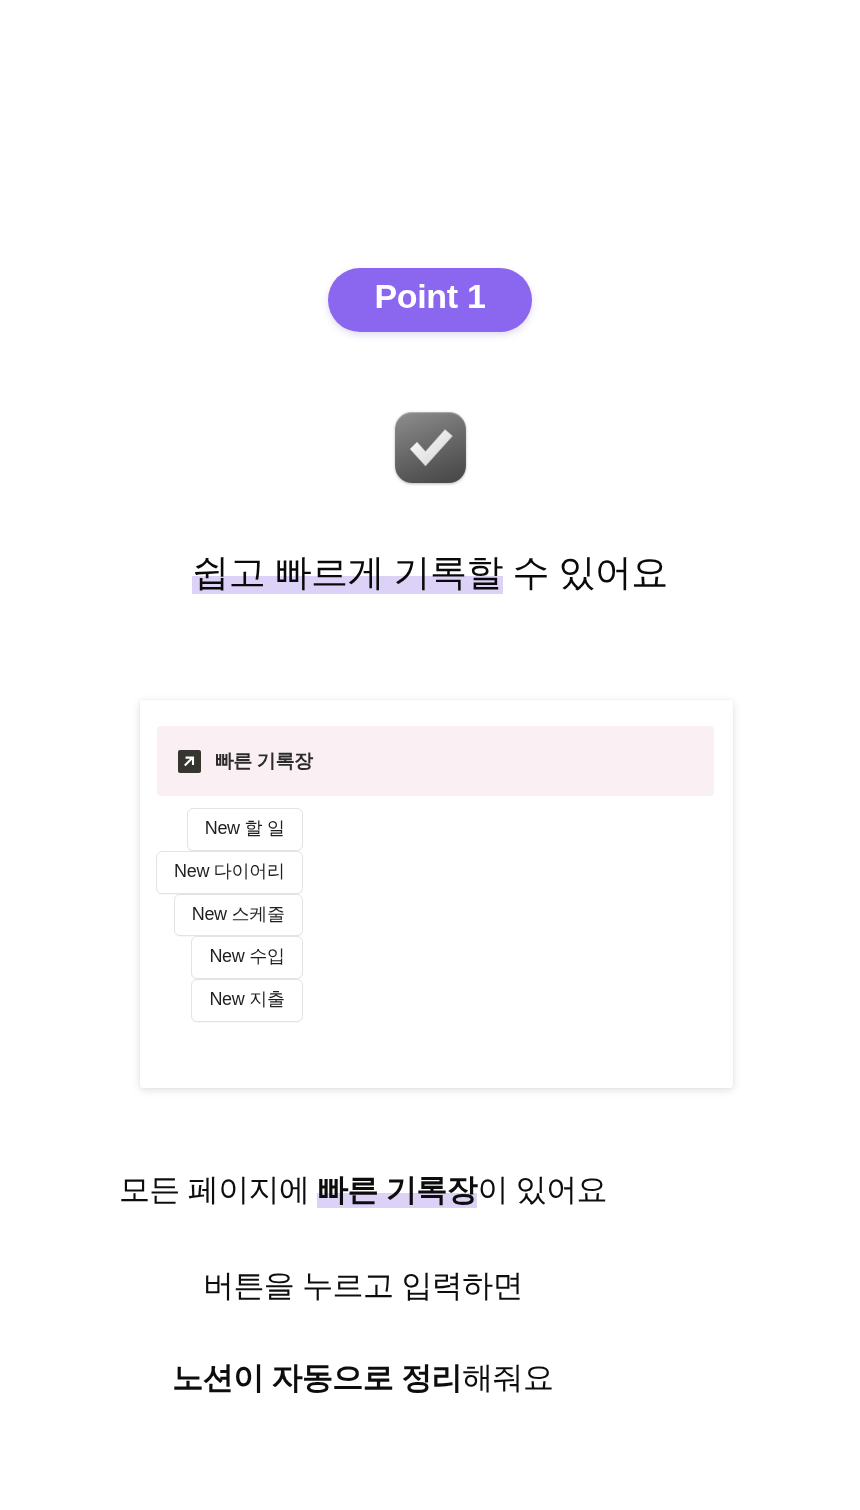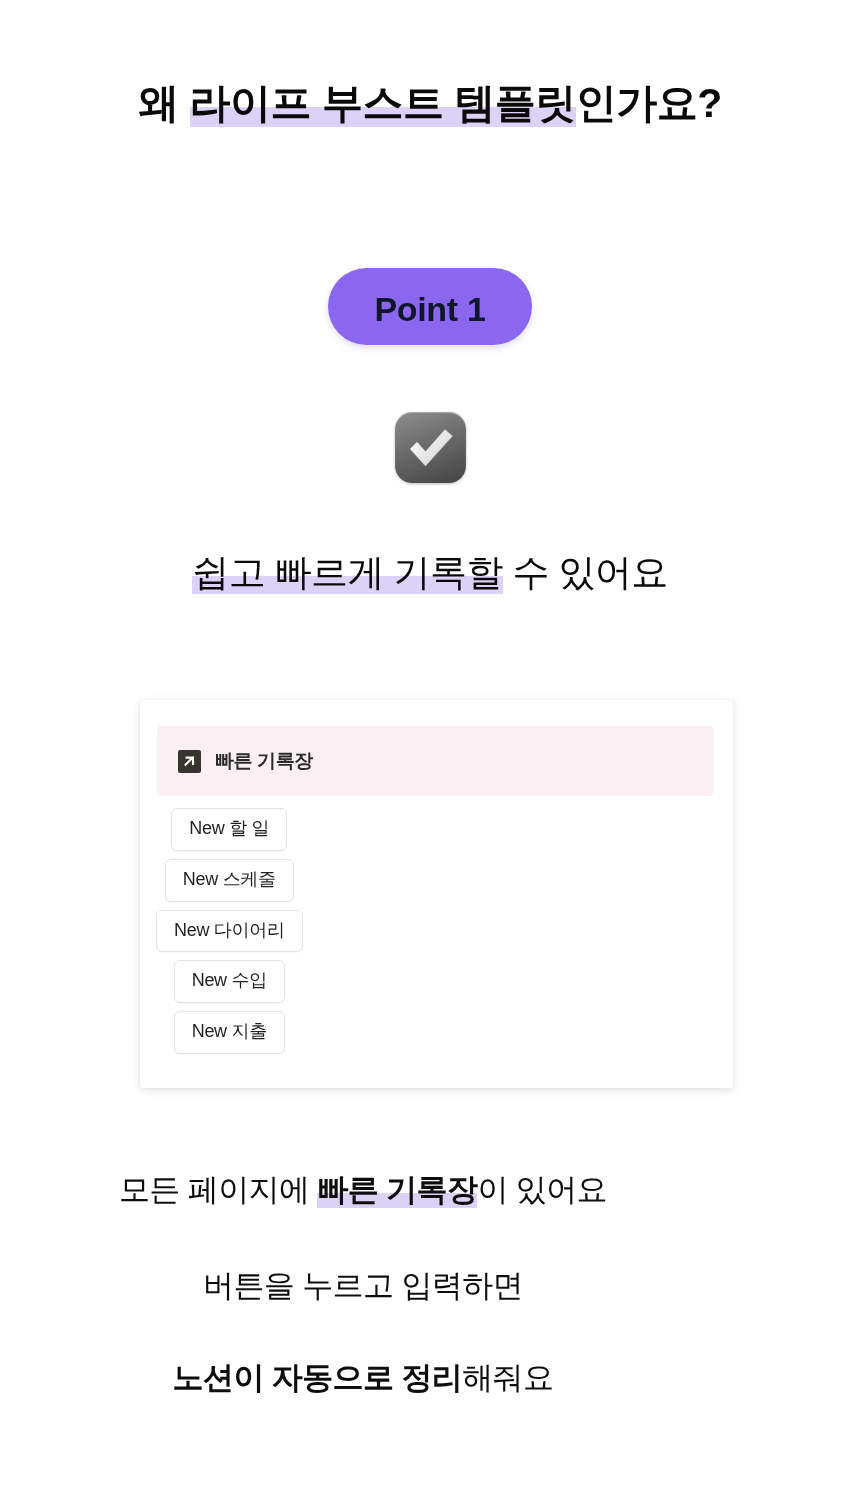--- a/index.html
+++ b/index.html
@@ -46,26 +46,26 @@
   .badge-wrap {
     position: absolute;
     top: 268px;
     left: 0;
     width: 860px;
     display: flex;
     justify-content: center;
   }
   .badge {
     background: #8B67EF;
-    color: #0f172a;
+    color: #ffffff;
     font-size: 34px;
     font-weight: bold;
     letter-spacing: -0.3px;
     border-radius: 40px;
-    padding: 24px 46px 19px 46px;
+    padding: 11px 46px 19px 46px;
     line-height: 1;
     box-shadow: 0 3px 7px rgba(90,60,160,0.18);
   }
 
   
   .check-wrap {
     position: absolute;
     top: 412px;
     left: 0;
     width: 860px;
@@ -136,22 +136,21 @@
     font-weight: bold;
     color: #2b2b2b;
     letter-spacing: -0.4px;
   }
   .btn-list {
     position: absolute;
     top: 108px;
     left: 16px;
     display: flex;
     flex-direction: column;
-    gap: 8px;
-    align-items: center;
+    align-items: flex-end;
   }
   .new-btn {
     background: #ffffff;
     border: 1px solid #e3e3e1;
     border-radius: 6px;
     padding: 10px 17px 11px 17px;
     font-size: 18px;
     font-family: "Liberation Sans", "DejaVu Sans", sans-serif;
     color: #1f1f1f;
     letter-spacing: -0.3px;
@@ -178,23 +177,20 @@
   }
   .f-line.l1 { margin-bottom: 60px; }
   .f-line.l2 { margin-bottom: 57px; }
   .b { font-weight: bold; }
 </style>
 </head>
 <body>
 
 <div class="page">
 
-  <h1 class="headline">
-    <span>왜 </span><span class="hl">라이프 부스트 템플릿</span><span>인가요?</span>
-  </h1>
 
   <div class="badge-wrap">
     <div class="badge">Point 1</div>
   </div>
 
   <div class="check-wrap">
     <span class="check-icon">
       <svg width="71" height="71" viewBox="0 0 71 71" xmlns="http://www.w3.org/2000/svg">
         <defs>
           <linearGradient id="ckg" x1="0" y1="0" x2="1" y2="1">
@@ -218,22 +214,22 @@
       <span class="arrow-icon">
         <svg width="23" height="23" viewBox="0 0 23 23" xmlns="http://www.w3.org/2000/svg">
           <path d="M7.5 14.8 L14 8.3 M8.6 7.6 L15 7.6 L15 14" stroke="#ffffff" stroke-width="2.1" fill="none" stroke-linecap="square"></path>
         </svg>
       </span>
       <span class="quick-banner-label">빠른 기록장</span>
     </div>
 
     <div class="btn-list">
       <button class="new-btn">New 할 일</button>
+      <button class="new-btn">New 다이어리</button>
       <button class="new-btn">New 스케줄</button>
-      <button class="new-btn">New 다이어리</button>
       <button class="new-btn">New 수입</button>
       <button class="new-btn">New 지출</button>
     </div>
   </div>
 
   <div class="footer">
     <div class="f-line l1">
       <span>모든 페이지에 </span><span class="hl b">빠른 기록장</span><span>이 있어요</span>
     </div>
     <div class="f-line l2">버튼을 누르고 입력하면</div>

